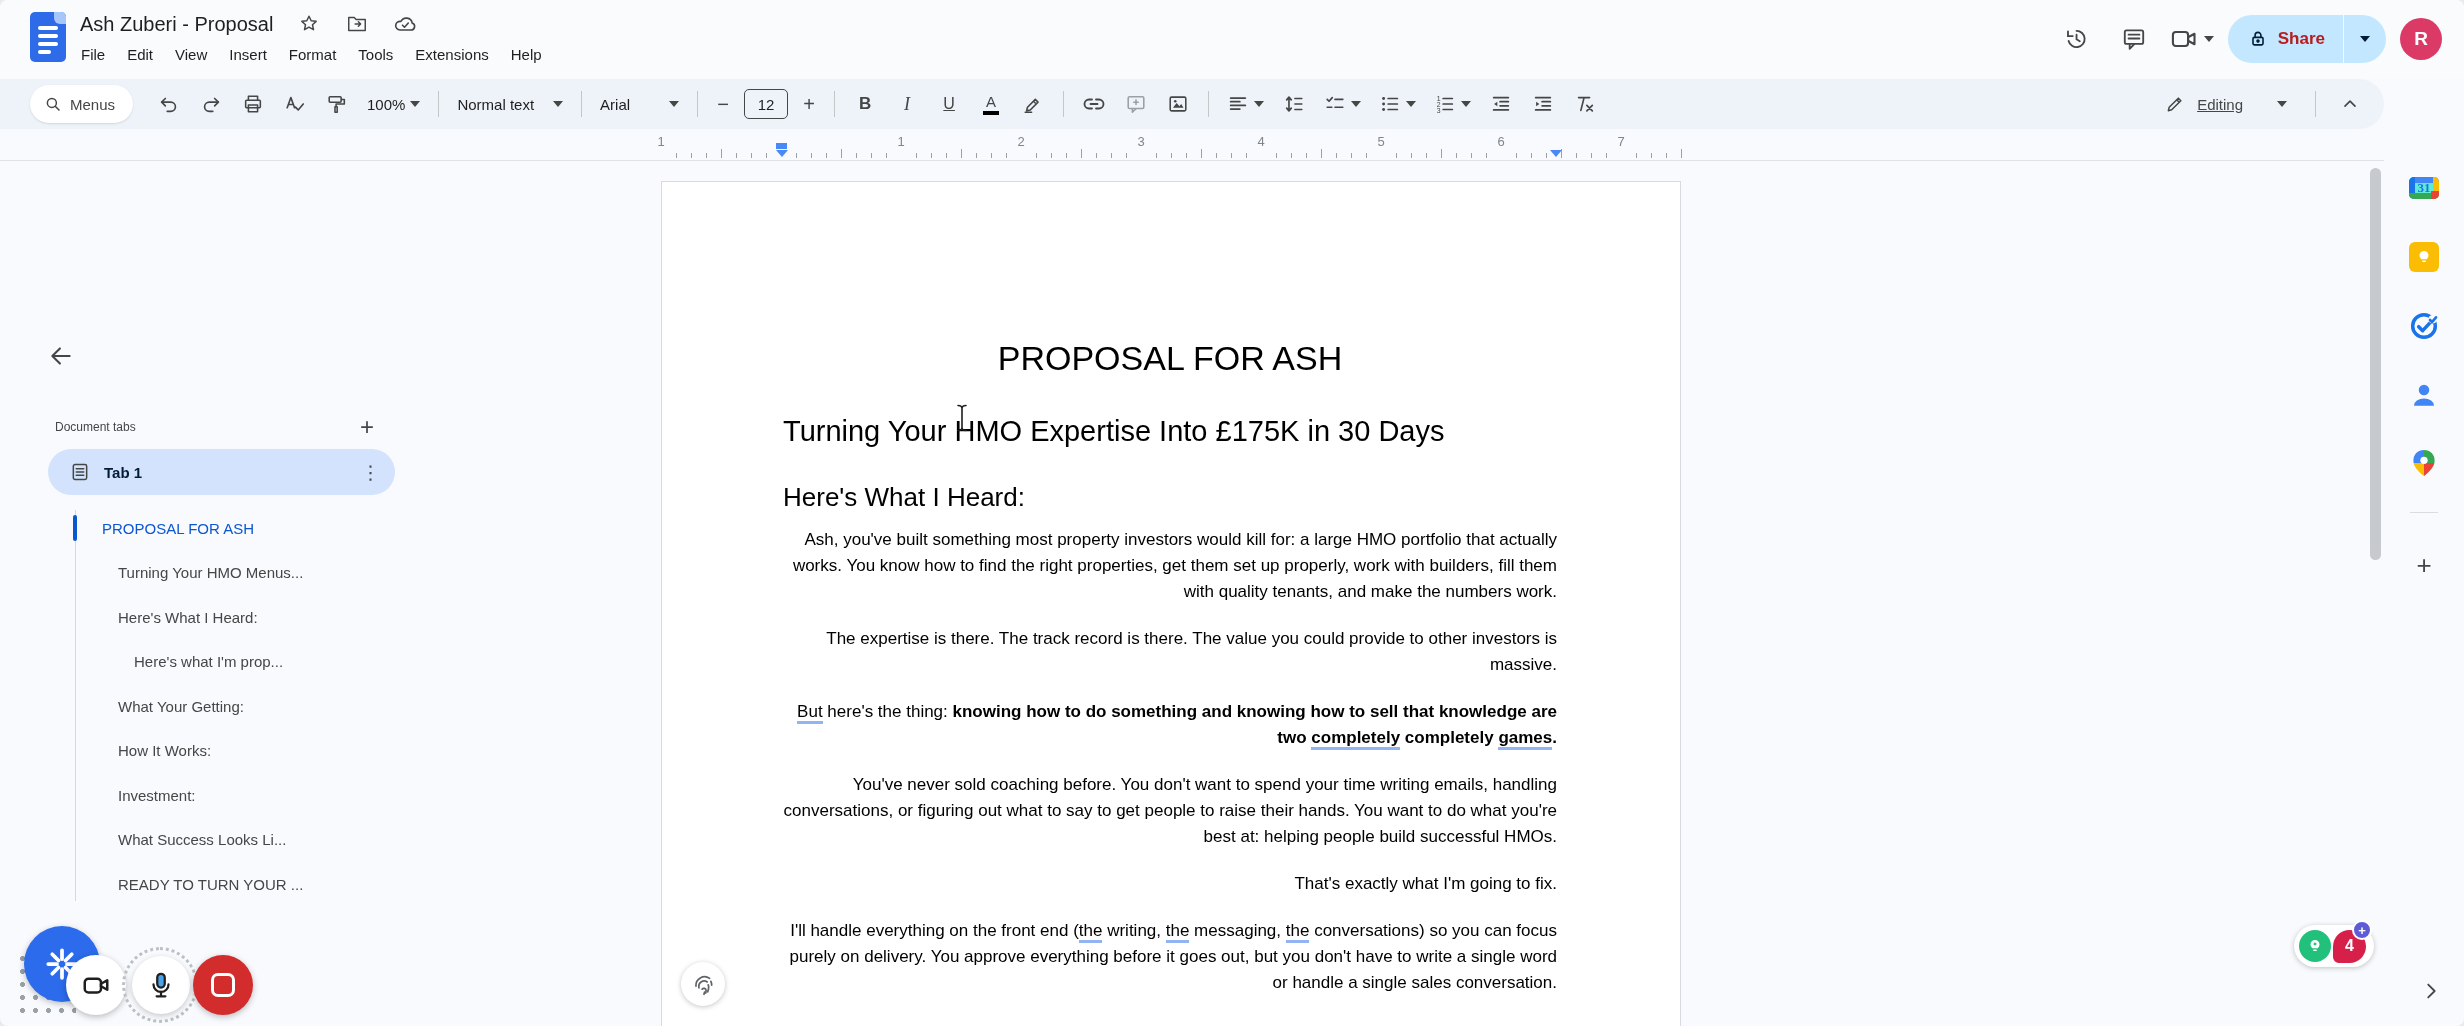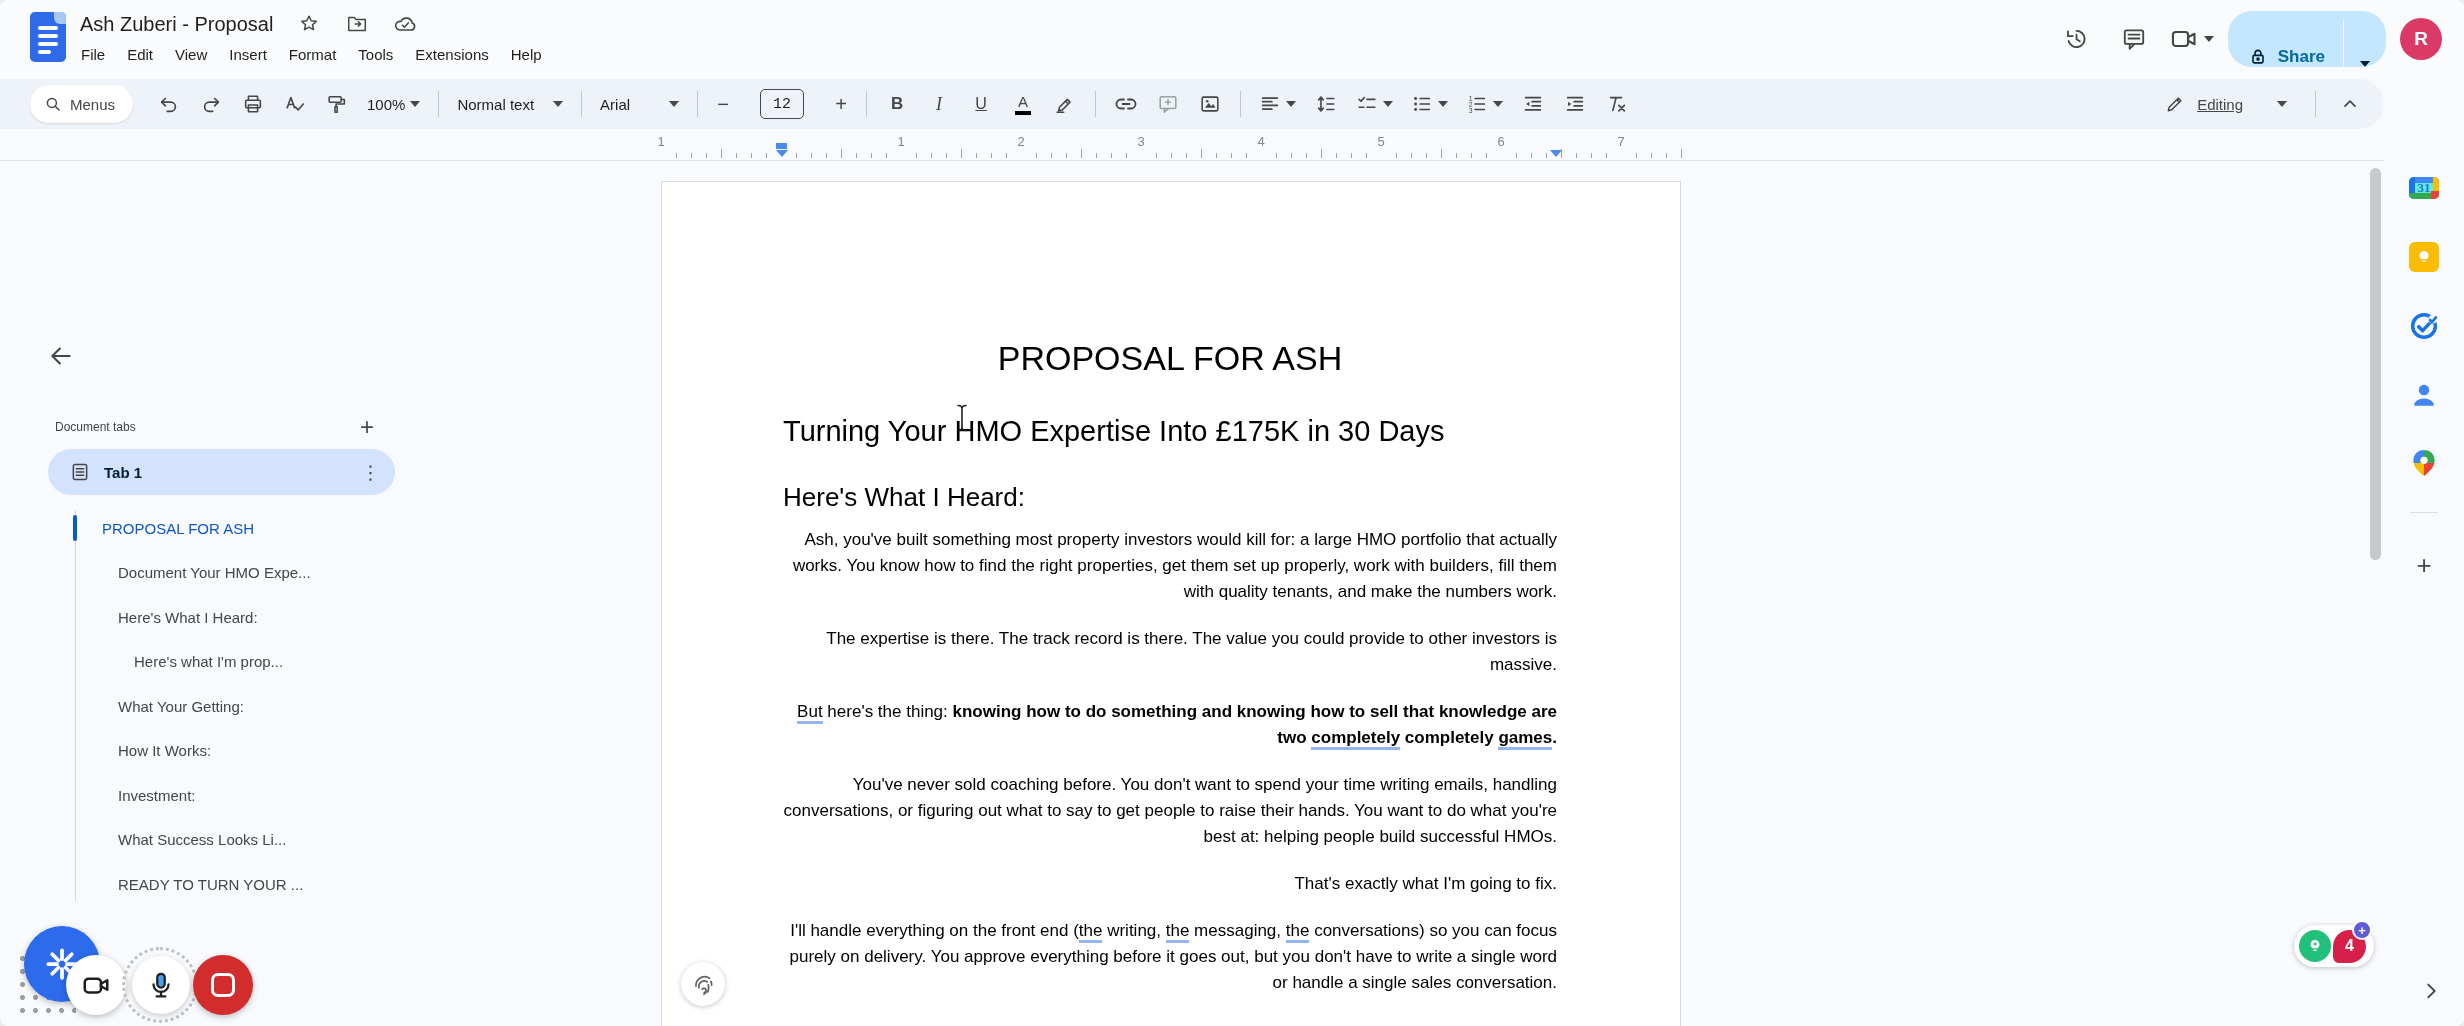--- a/index.html
+++ b/index.html
@@ -13,21 +13,21 @@
   .docs-icon .fold{position:absolute;right:0;top:0;width:12px;height:12px;background:#a7c7fb;border-radius:0 5px 0 6px;}
   .docs-icon .l{position:absolute;left:8px;height:4px;background:#fff;border-radius:2px;}
   .title-row{position:absolute;left:80px;top:10px;height:28px;display:flex;align-items:center;gap:24px;}
   .doc-title{font-size:20px;color:#1f1f1f;white-space:nowrap;}
   .tb-ic{width:24px;height:24px;color:#444746;display:flex;align-items:center;justify-content:center;}
   .menu-row{position:absolute;left:70px;top:42px;display:flex;align-items:center;}
   .menu-item{font-size:15px;color:#1f1f1f;padding:4px 11px;border-radius:8px;cursor:default;}
   .top-right{position:absolute;right:22px;top:0;height:78px;display:flex;align-items:center;gap:14px;}
   .icon-btn{width:44px;height:44px;border-radius:50%;display:flex;align-items:center;justify-content:center;color:#444746;}
   .cam-group{display:flex;align-items:center;gap:6px;color:#444746;}
-  .share-btn{height:56px;background:#c2e7ff;border-radius:24px;display:flex;align-items:flex-end;color:#0369a1;overflow:hidden;}
+  .share-btn{height:48px;background:#c2e7ff;border-radius:24px;display:flex;align-items:center;color:#b91c1c;overflow:hidden;}
   .share-main{display:flex;align-items:center;gap:10px;padding:0 18px 0 20px;font-size:17px;font-weight:bold;}
   .share-sep{width:1px;height:48px;background:#f1f8ff;}
   .share-caret{padding:0 16px;display:flex;align-items:center;}
   .avatar{width:42px;height:42px;border-radius:50%;background:#dc3a66;color:#fff;font-size:19px;font-weight:bold;
           display:flex;align-items:center;justify-content:center;}
   .caret{width:0;height:0;border-left:5px solid transparent;border-right:5px solid transparent;border-top:6px solid #444746;}
   .share-caret .caret{border-top-color:#001d35;}
 
   
   .toolbar{position:absolute;left:0;top:79px;width:2384px;height:50px;background:#eef2f9;
@@ -38,21 +38,21 @@
   .tbtn{min-width:40px;height:40px;border-radius:8px;display:flex;align-items:center;justify-content:center;color:#444746;gap:5px;}
   .tbtn.wide{padding:0 8px;}
   .tlabel{font-size:15px;color:#1f1f1f;white-space:nowrap;}
   .tdiv{width:1px;height:26px;background:#c4c7c5;margin:0 8px;}
   .glyph-b{font-weight:bold;font-size:17px;}
   .glyph-i{font-style:italic;font-family:"Liberation Serif",serif;font-size:18px;}
   .glyph-u{text-decoration:underline;font-size:16px;}
   .acolor{display:flex;flex-direction:column;align-items:center;line-height:1;font-size:15px;}
   .acolor .bar{width:16px;height:4px;background:#000;margin-top:2px;}
   .fsize-box{width:44px;height:30px;border:1.5px solid #444746;border-radius:5px;display:flex;align-items:center;
-             justify-content:center;font-size:15px;color:#1f1f1f;margin:0 20px;font-family:Liberation Mono, monospace;}
+             justify-content:center;font-size:15px;color:#1f1f1f;margin:0 4px;}
   .mode-cluster{margin-left:auto;display:flex;align-items:center;gap:6px;}
   .mode-pill{height:40px;border-radius:20px;display:flex;align-items:center;gap:12px;padding:0 14px;color:#444746;text-decoration:underline;}
   .mode-pill .tlabel{color:#444746;}
 
   
   .chrome-border{position:absolute;left:0;top:160px;width:2464px;height:1px;background:#e0e3e8;}
   .ruler{position:absolute;left:661px;top:130px;width:1020px;height:30px;}
   .ruler .num{position:absolute;top:4px;font-size:13px;color:#80868b;transform:translateX(-50%);}
   .ruler .tick{position:absolute;bottom:2px;width:1px;background:#9aa0a6;}
   .marker{position:absolute;}
@@ -511,21 +511,21 @@
       </span>
       <span class="tab-name">Tab 1</span>
       <span class="tab-menu">⋮</span>
     </div>
     <div class="outline">
       <div class="outline-rail"></div>
     <div class="outline-item lvl0 active">
           <span>PROPOSAL FOR ASH</span>
         </div>
         <div class="outline-item lvl1">
-          <span>Document Your HMO Expe...</span>
+          <span>Turning Your HMO Menus...</span>
         </div>
         <div class="outline-item lvl1">
           <span>Here's What I Heard:</span>
         </div>
         <div class="outline-item lvl2">
           <span>Here's what I'm prop...</span>
         </div>
         <div class="outline-item lvl1">
           <span>What Your Getting:</span>
         </div>

